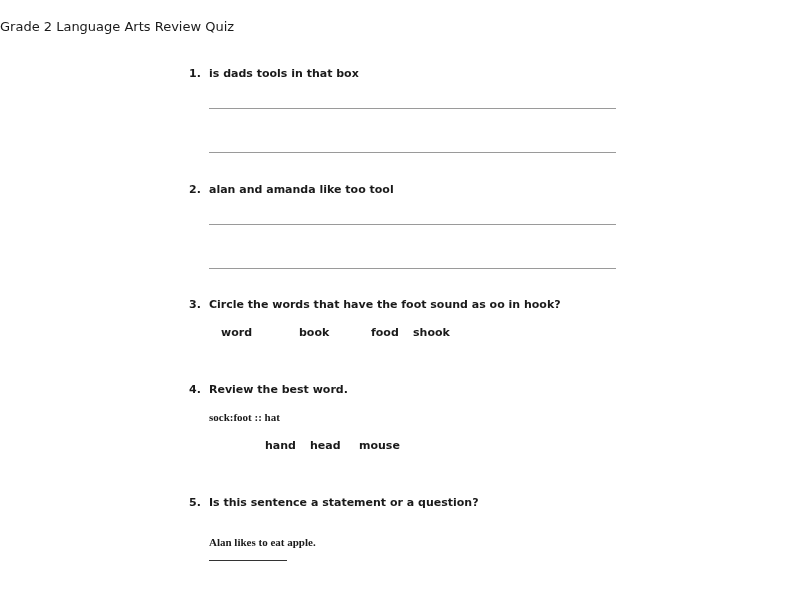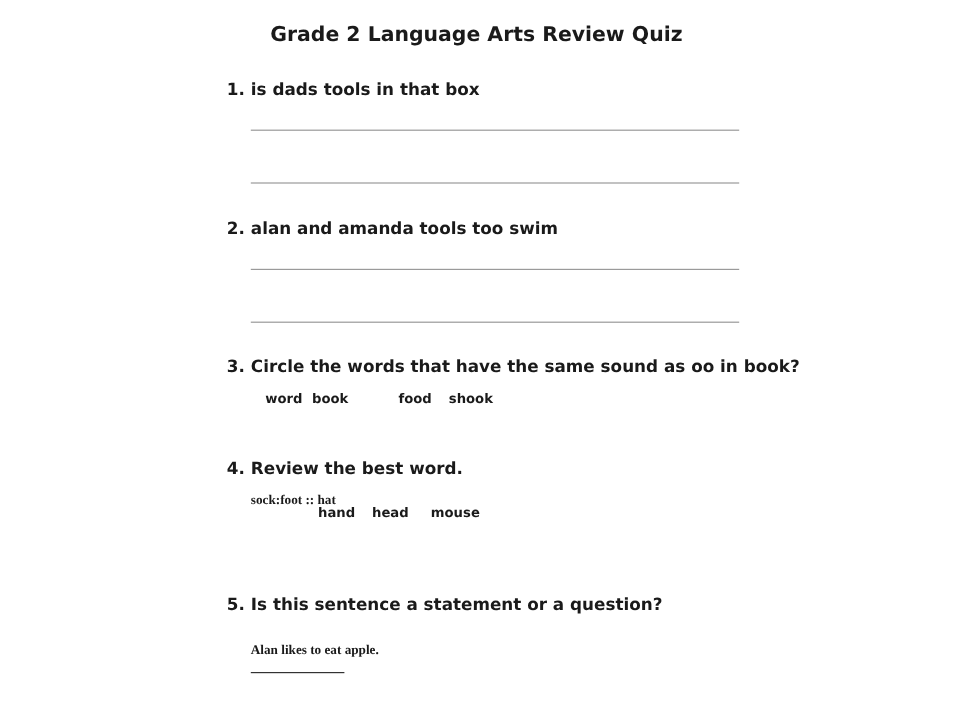--- a/index.html
+++ b/index.html
@@ -14,28 +14,28 @@
     overflow: hidden;
     font-family: "DejaVu Sans", sans-serif;
     color: #1a1a1a;
     font-weight: bold;
   }
   .title {
     position: absolute;
     top: 19px;
     left: 0;
     width: 794px;
-    text-align: center;
-    font-size: 17px;
-    font-weight: bold;
+    text-align: left;
+    font-size: 13px;
+    font-weight: normal;
   }
   .q {
     position: absolute;
     left: 189px;
-    font-size: 14px;
+    font-size: 11px;
     white-space: nowrap;
   }
   .q .num {
     display: inline-block;
     width: 20px;
   }
   .sub {
     position: absolute;
     left: 209px;
     font-size: 11px;
@@ -73,37 +73,37 @@
 
   <div class="title">Grade 2 Language Arts Review Quiz</div>
 
   <div class="q" style="top:67px;">
     <span class="num">1.</span><span>is dads tools in that box</span>
   </div>
   <div class="answer-line" style="top:108px;"></div>
   <div class="answer-line" style="top:152px;"></div>
 
   <div class="q" style="top:183px;">
-    <span class="num">2.</span><span>alan and amanda tools too swim</span>
+    <span class="num">2.</span><span>alan and amanda like too tool</span>
   </div>
   <div class="answer-line" style="top:224px;"></div>
   <div class="answer-line" style="top:268px;"></div>
 
   <div class="q" style="top:298px;">
-    <span class="num">3.</span><span>Circle the words that have the same sound as oo in book?</span>
+    <span class="num">3.</span><span>Circle the words that have the foot sound as oo in hook?</span>
   </div>
   <div class="choices" style="top:326px;">
-    <span style="width:39px;">word</span><span style="width:44px;">book</span><span style="width:42px;margin-left:28px;">food</span><span>shook</span>
+    <span style="width:39px;">word</span><span style="width:44px;margin-left:39px;">book</span><span style="width:42px;margin-left:28px;">food</span><span>shook</span>
   </div>
 
   <div class="q" style="top:383px;">
     <span class="num">4.</span><span>Review the best word.</span>
   </div>
   <div class="sub" style="top:411px;">sock:foot :: hat</div>
-  <div class="choices" style="top:421px;padding-left:44px;">
+  <div class="choices" style="top:439px;padding-left:44px;">
     <span style="width:45px;">hand</span><span style="width:49px;">head</span><span>mouse</span>
   </div>
 
   <div class="q" style="top:496px;">
     <span class="num">5.</span><span>Is this sentence a statement or a question?</span>
   </div>
   <div class="sub" style="top:524px;margin-top:12px;">Alan likes to eat apple.</div>
   <div class="short-line" style="top:560px;"></div>
 
 </div>

